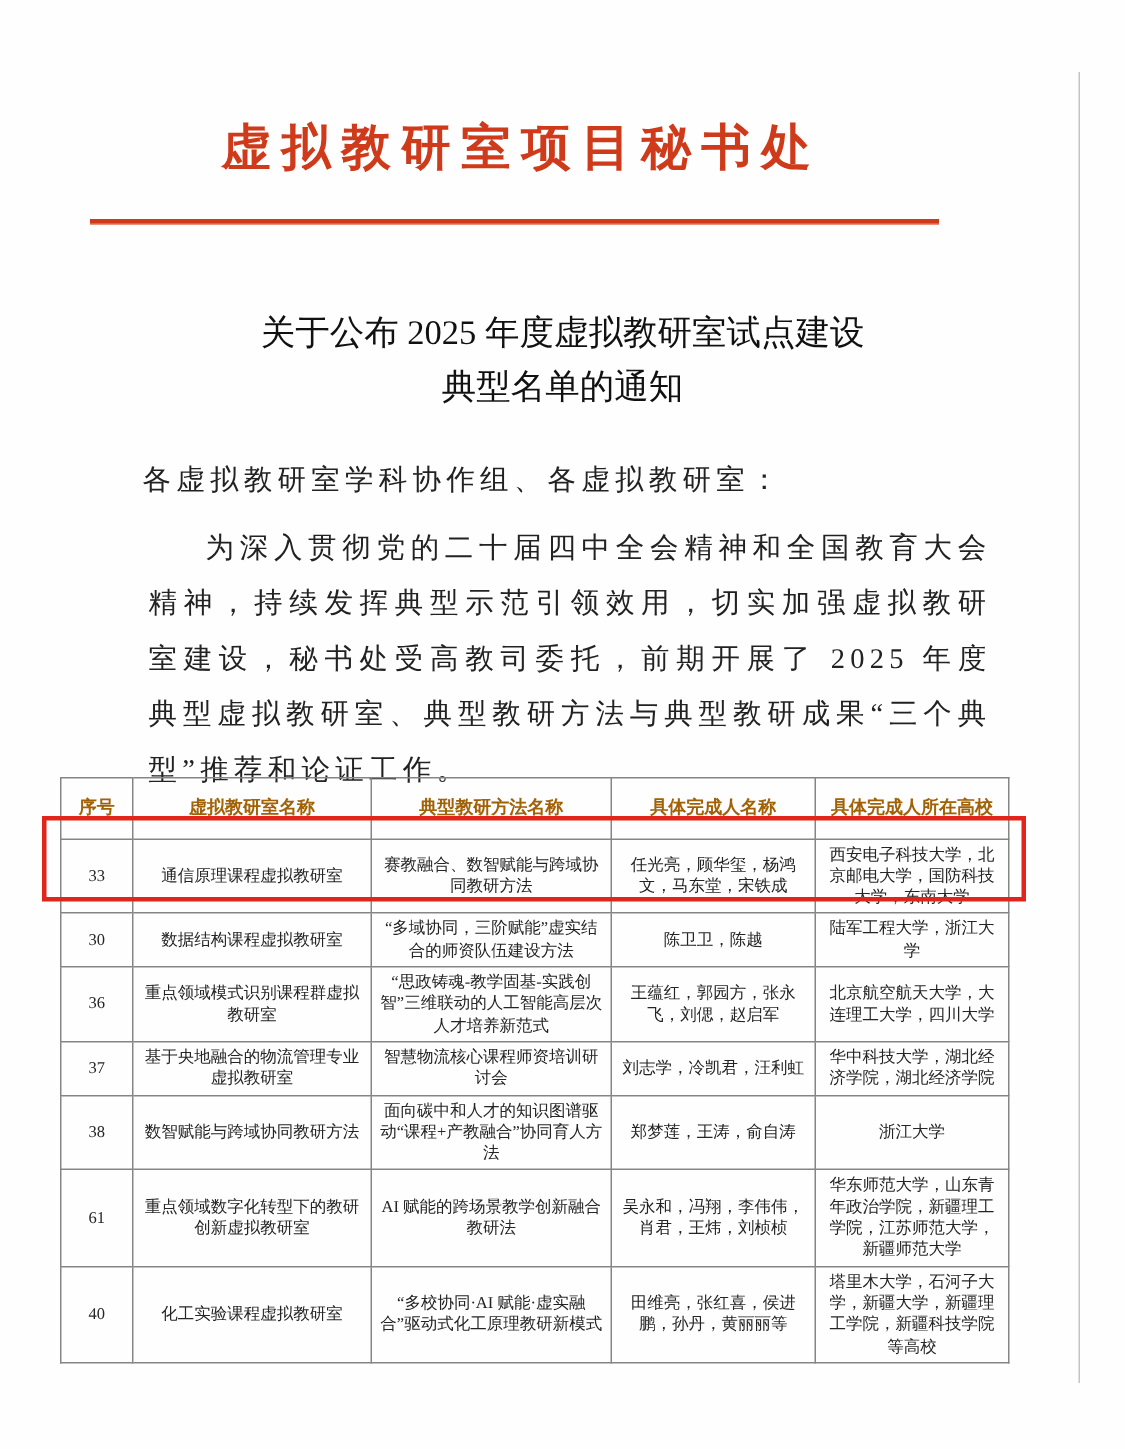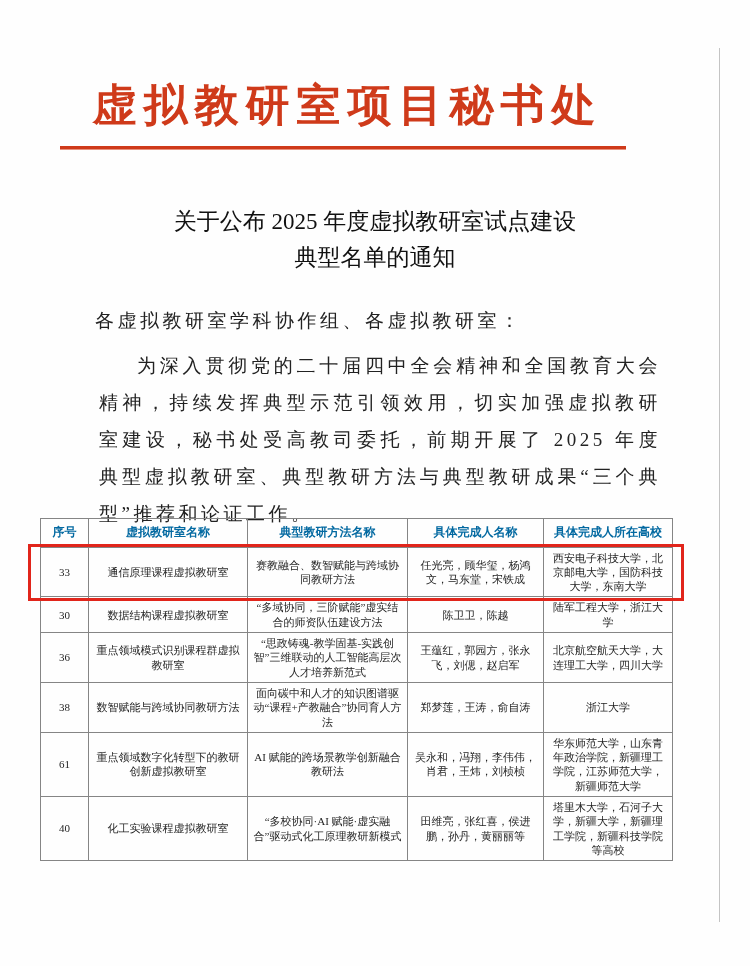--- a/index.html
+++ b/index.html
@@ -10,21 +10,21 @@
     height: 966px;
     background: #fefefe;
     font-family: "Liberation Serif", "DejaVu Serif", serif;
     color: #1c1c1c;
     overflow: hidden;
   }
   .letterhead {
     position: absolute;
     top: 76px; left: 35px; width: 625px;
     text-align: center;
-    font-size: 44px;
+    font-size: 33px;
     font-weight: bold;
     letter-spacing: 7px;
     color: #cf3a1a;
     white-space: nowrap;
   }
   .red-rule {
     position: absolute;
     top: 146px; left: 60px; width: 566px; height: 4px;
     background: #cf3a1a;
     border-bottom: 1px solid #e8927e;
@@ -63,22 +63,22 @@
     vertical-align: middle;
     font-size: 11px;
     line-height: 1.3;
     padding: 3px 4px;
     color: #242424;
     word-break: break-all;
   }
   table.listing th {
     font-size: 12px;
     font-weight: bold;
-    padding: 6px 2px;
-    color: #0369a1;
+    padding: 12px 2px;
+    color: #a16207;
   }
   .col-no { width: 48px; }
   .col-name { width: 159px; }
   .col-method { width: 160px; }
   .col-people { width: 136px; }
   .col-schools { width: 129px; }
   .highlight-box {
     position: absolute;
     border: 3px solid #e1251b;
     background: transparent;
@@ -144,20 +144,27 @@
         <td>陆军工程大学，浙江大学</td>
       </tr>
       <tr>
         <td>36</td>
         <td>重点领域模式识别课程群虚拟教研室</td>
         <td>“思政铸魂-教学固基-实践创智”三维联动的人工智能高层次人才培养新范式</td>
         <td>王蕴红，郭园方，张永飞，刘偲，赵启军</td>
         <td>北京航空航天大学，大连理工大学，四川大学</td>
       </tr>
       <tr>
+        <td>37</td>
+        <td>基于央地融合的物流管理专业虚拟教研室</td>
+        <td>智慧物流核心课程师资培训研讨会</td>
+        <td>刘志学，冷凯君，汪利虹</td>
+        <td>华中科技大学，湖北经济学院，湖北经济学院</td>
+      </tr>
+      <tr>
         <td>38</td>
         <td>数智赋能与跨域协同教研方法</td>
         <td>面向碳中和人才的知识图谱驱动“课程+产教融合”协同育人方法</td>
         <td>郑梦莲，王涛，俞自涛</td>
         <td>浙江大学</td>
       </tr>
       <tr>
         <td>61</td>
         <td>重点领域数字化转型下的教研创新虚拟教研室</td>
         <td>AI 赋能的跨场景教学创新融合教研法</td>

